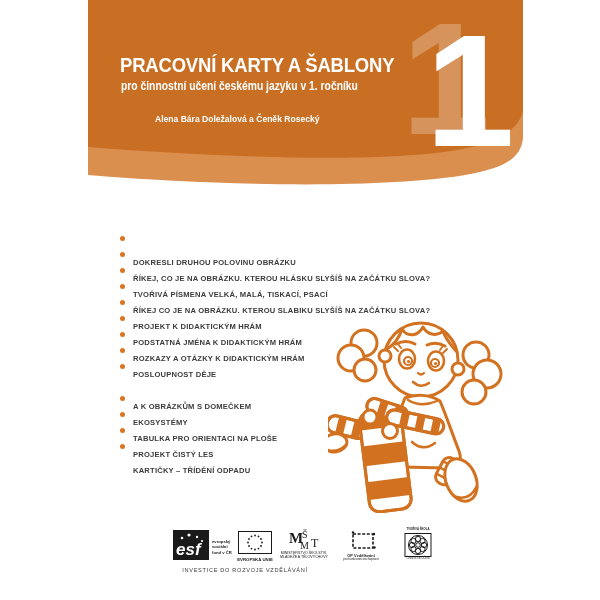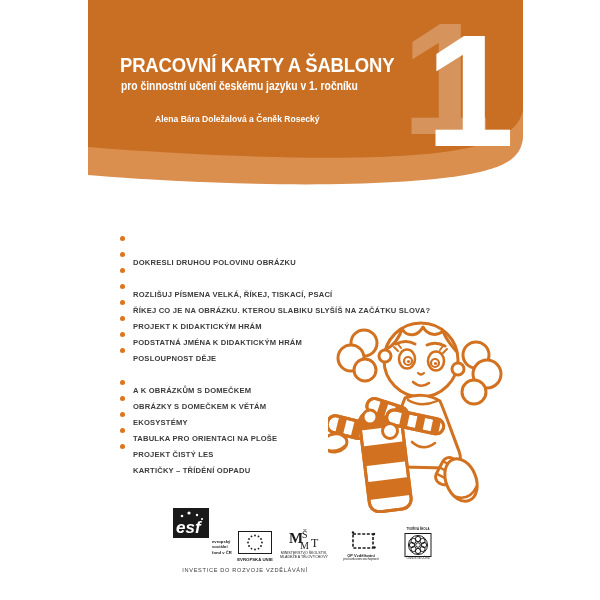--- a/index.html
+++ b/index.html
@@ -53,51 +53,52 @@
     <div class="band-author">Alena Bára Doležalová a Čeněk Rosecký</div>
   </div>
 
   <div class="list">
       <div class="row">
       <span class="bullet"></span>
       <span class="itext">DOKRESLI DRUHOU POLOVINU OBRÁZKU</span>
     </div>
       <div class="row">
       <span class="bullet"></span>
-    </div>
-      <div class="row">
-      <span class="bullet"></span>
-      <span class="itext">ROZLIŠUJ PÍSMENA VELKÁ, ŘÍKEJ, TISKACÍ, PSACÍ</span>
+      <span class="itext">ŘÍKEJ, CO JE NA OBRÁZKU. KTEROU HLÁSKU SLYŠÍŠ NA ZAČÁTKU SLOVA?</span>
+    </div>
+      <div class="row">
+      <span class="bullet"></span>
+      <span class="itext">TVOŘIVÁ PÍSMENA VELKÁ, MALÁ, TISKACÍ, PSACÍ</span>
     </div>
       <div class="row">
       <span class="bullet"></span>
       <span class="itext">ŘÍKEJ CO JE NA OBRÁZKU. KTEROU SLABIKU SLYŠÍŠ NA ZAČÁTKU SLOVA?</span>
     </div>
       <div class="row">
       <span class="bullet"></span>
       <span class="itext">PROJEKT K DIDAKTICKÝM HRÁM</span>
     </div>
       <div class="row">
       <span class="bullet"></span>
       <span class="itext">PODSTATNÁ JMÉNA K DIDAKTICKÝM HRÁM</span>
     </div>
       <div class="row">
       <span class="bullet"></span>
+      <span class="itext">ROZKAZY A OTÁZKY K DIDAKTICKÝM HRÁM</span>
+    </div>
+      <div class="row">
+      <span class="bullet"></span>
       <span class="itext">POSLOUPNOST DĚJE</span>
     </div>
       <div class="row">
       <span class="bullet"></span>
     </div>
       <div class="row cont">
       <span class="bullet"></span>
       <span class="itext">A K OBRÁZKŮM S DOMEČKEM</span>
-    </div>
-      <div class="row">
-      <span class="bullet"></span>
-      <span class="itext">OBRÁZKY S DOMEČKEM K VĚTÁM</span>
     </div>
       <div class="row">
       <span class="bullet"></span>
       <span class="itext">EKOSYSTÉMY</span>
     </div>
       <div class="row">
       <span class="bullet"></span>
       <span class="itext">TABULKA PRO ORIENTACI NA PLOŠE</span>
     </div>
       <div class="row">
@@ -213,21 +214,21 @@
         <rect x="72" y="109" width="8" height="21"></rect>
           <rect x="88" y="109" width="8" height="21"></rect>
           <rect x="104" y="109" width="8" height="21"></rect>
       </g>
       <rect x="58" y="112" width="58" height="15" rx="7.5"></rect>
     </g>
     <circle cx="42" cy="114" r="7" fill="#fff"></circle>
     <circle cx="62" cy="128" r="7.5" fill="#fff"></circle>
   </svg>
 
-  <div class="logo" style="left:173px;top:508px;width:36px;height:30px;">
+  <div class="logo" style="left:173px;top:530px;width:36px;height:30px;">
     <svg viewBox="0 0 36 30" width="36" height="30">
       <rect width="36" height="30" fill="var(--logo-ink)"></rect>
       <g fill="#fff">
           <circle cx="9" cy="8" r="1.3"></circle>
           <circle cx="16" cy="5" r="1.6"></circle>
           <circle cx="24" cy="7" r="1.2"></circle>
           <circle cx="29" cy="11" r="1.1"></circle>
         </g>
       <text x="3" y="25" font-size="17" font-weight="bold" font-style="italic" fill="#fff" font-family="Liberation Sans, sans-serif">esf</text>
     </svg>

